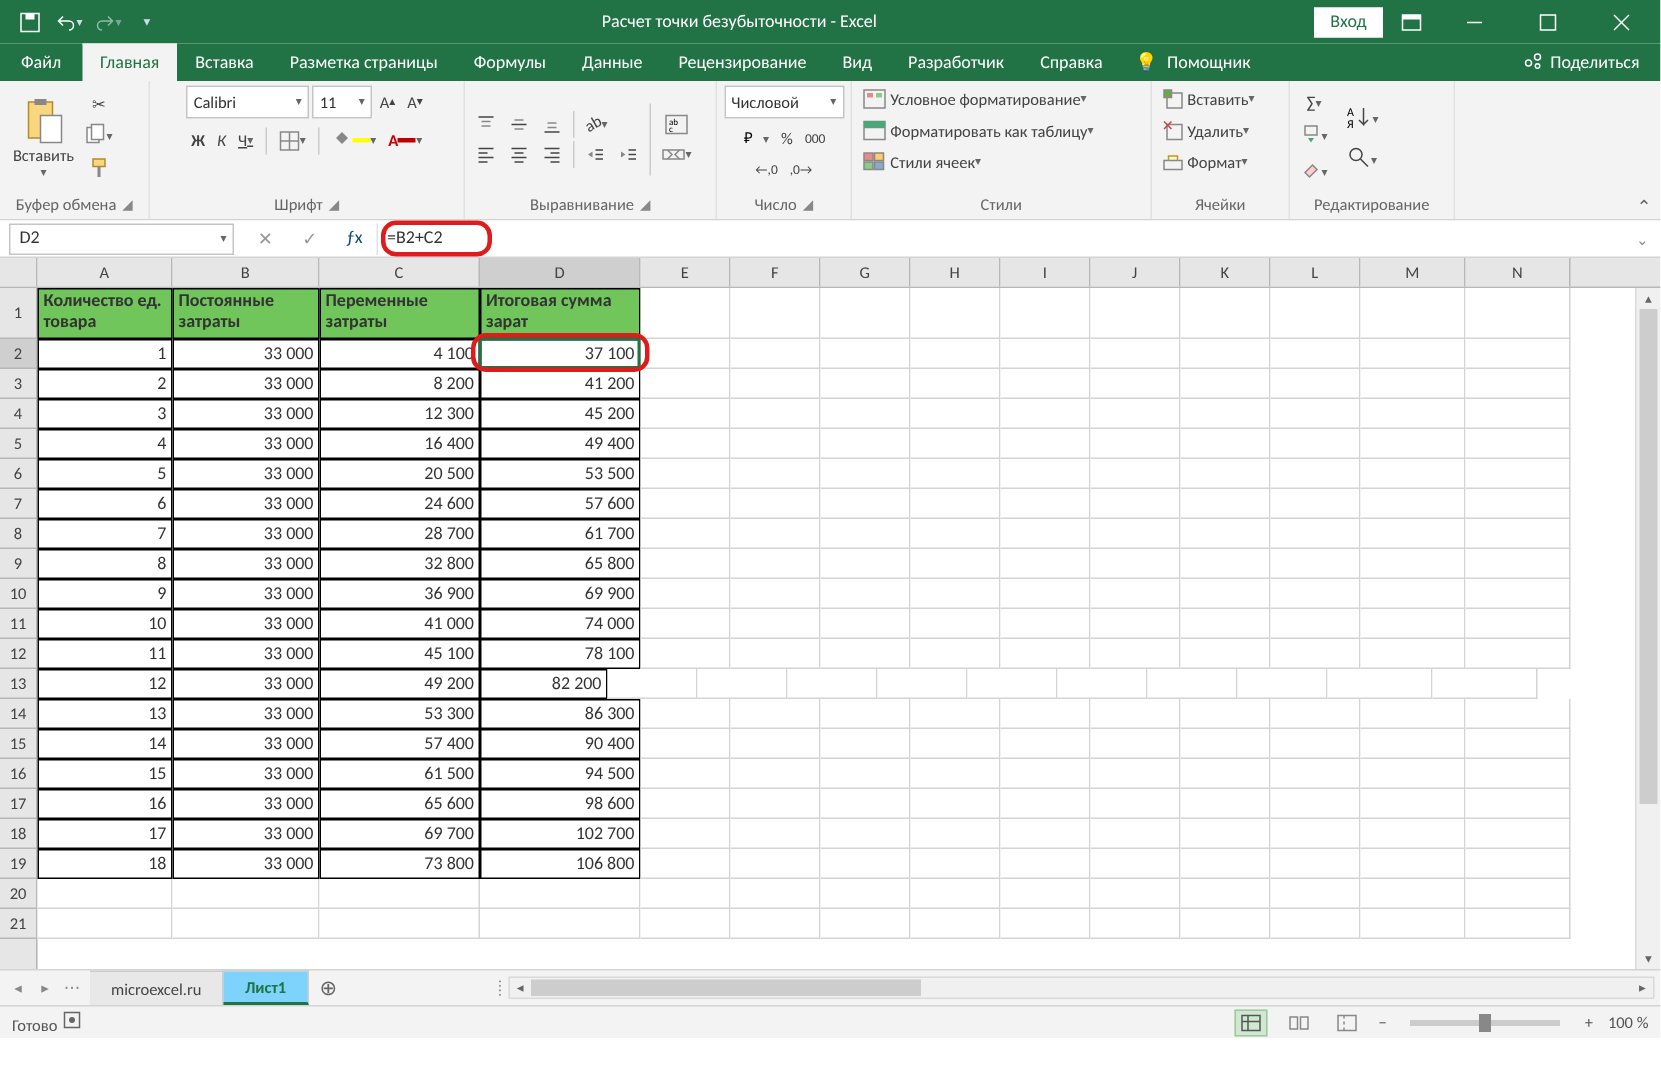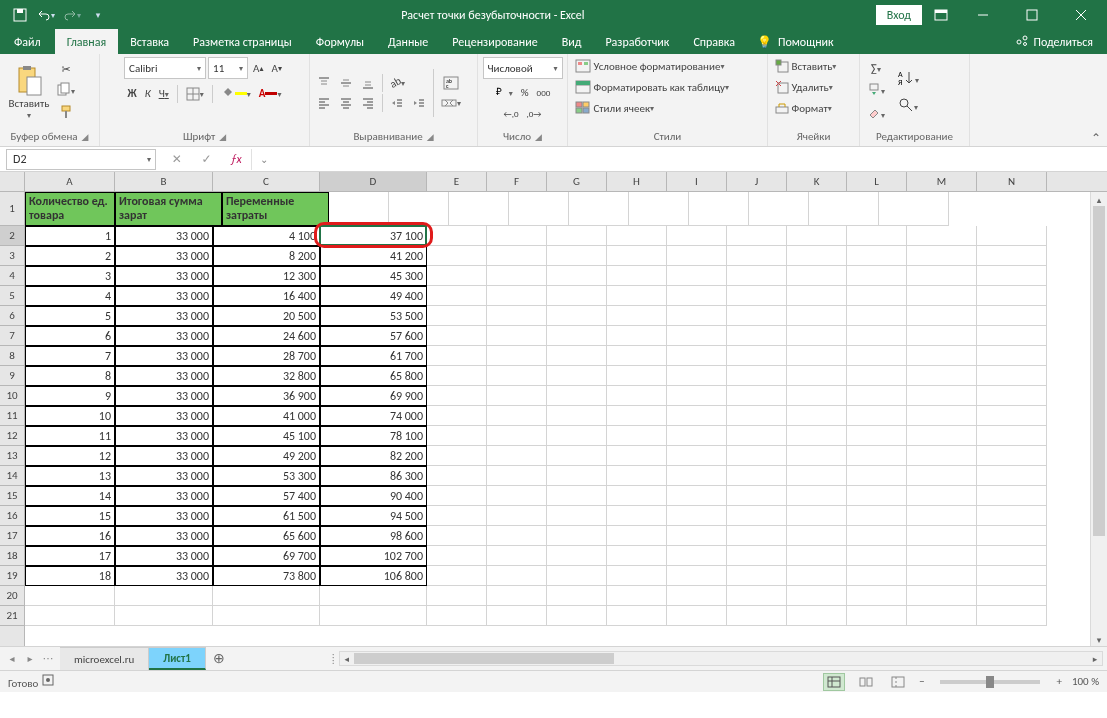--- a/index.html
+++ b/index.html
@@ -516,21 +516,25 @@
 </div>
 
 <div class="formula-bar">
   <div class="name-box">
       <span>D2</span>
       <span class="dd">▾</span>
     </div>
   <div class="fb-btns">
     <div class="fb-btn">✕</div>
     <div class="fb-btn">✓</div>
-    <div class="fb-btn" style="font-style:italic;color:#be185d;">ƒx</div>
+    <div class="fb-btn" style="color:#0c4a6e;">ƒx</div>
+  </div>
+  <div class="formula-input">
+    <span>=B2+C2</span>
+    <div class="formula-highlight"></div>
   </div>
   <div class="expand">⌄</div>
 </div>
 
 <div class="grid-wrap">
   <div class="grid-inner">
     <div class="col-headers" id="col-headers">
         <div class="select-all"></div>
         <div class="col-h" style="width: 90px;">A</div>
         <div class="col-h" style="width: 98px;">B</div>
@@ -567,22 +571,23 @@
           <div class="row-h">16</div>
           <div class="row-h">17</div>
           <div class="row-h">18</div>
           <div class="row-h">19</div>
           <div class="row-h">20</div>
           <div class="row-h">21</div>
         </div>
       <div class="cells" id="cells">
           <div class="row-cells hdr-row">
             <div class="cell header-cell" style="width: 90px;">Количество ед. товара</div>
+            <div class="cell header-cell" style="width: 98px;">Постоянные затраты</div>
+            <div class="cell header-cell" style="width: 107px;">Переменные затраты</div>
             <div class="cell header-cell" style="width: 107px;">Итоговая сумма зарат</div>
-            <div class="cell header-cell" style="width: 107px;">Переменные затраты</div>
             <div class="cell empty" style="width: 60px;"></div>
             <div class="cell empty" style="width: 60px;"></div>
             <div class="cell empty" style="width: 60px;"></div>
             <div class="cell empty" style="width: 60px;"></div>
             <div class="cell empty" style="width: 60px;"></div>
             <div class="cell empty" style="width: 60px;"></div>
             <div class="cell empty" style="width: 60px;"></div>
             <div class="cell empty" style="width: 60px;"></div>
             <div class="cell empty" style="width: 70px;"></div>
             <div class="cell empty" style="width: 70px;"></div>
@@ -616,21 +621,21 @@
             <div class="cell empty" style="width: 60px;"></div>
             <div class="cell empty" style="width: 60px;"></div>
             <div class="cell empty" style="width: 60px;"></div>
             <div class="cell empty" style="width: 70px;"></div>
             <div class="cell empty" style="width: 70px;"></div>
           </div>
           <div class="row-cells">
             <div class="cell data-cell" style="width: 90px;">3</div>
             <div class="cell data-cell" style="width: 98px;">33 000</div>
             <div class="cell data-cell" style="width: 107px;">12 300</div>
-            <div class="cell data-cell" style="width: 107px;">45 300</div>
+            <div class="cell data-cell" style="width: 107px;">45 200</div>
             <div class="cell empty" style="width: 60px;"></div>
             <div class="cell empty" style="width: 60px;"></div>
             <div class="cell empty" style="width: 60px;"></div>
             <div class="cell empty" style="width: 60px;"></div>
             <div class="cell empty" style="width: 60px;"></div>
             <div class="cell empty" style="width: 60px;"></div>
             <div class="cell empty" style="width: 60px;"></div>
             <div class="cell empty" style="width: 60px;"></div>
             <div class="cell empty" style="width: 70px;"></div>
             <div class="cell empty" style="width: 70px;"></div>
@@ -760,21 +765,21 @@
             <div class="cell empty" style="width: 60px;"></div>
             <div class="cell empty" style="width: 60px;"></div>
             <div class="cell empty" style="width: 60px;"></div>
             <div class="cell empty" style="width: 70px;"></div>
             <div class="cell empty" style="width: 70px;"></div>
           </div>
           <div class="row-cells">
             <div class="cell data-cell" style="width: 90px;">12</div>
             <div class="cell data-cell" style="width: 98px;">33 000</div>
             <div class="cell data-cell" style="width: 107px;">49 200</div>
-            <div class="cell data-cell" style="width: 107px;">82 200</div>
+            <div class="cell data-cell" style="width: 85px;">82 200</div>
             <div class="cell empty" style="width: 60px;"></div>
             <div class="cell empty" style="width: 60px;"></div>
             <div class="cell empty" style="width: 60px;"></div>
             <div class="cell empty" style="width: 60px;"></div>
             <div class="cell empty" style="width: 60px;"></div>
             <div class="cell empty" style="width: 60px;"></div>
             <div class="cell empty" style="width: 60px;"></div>
             <div class="cell empty" style="width: 60px;"></div>
             <div class="cell empty" style="width: 70px;"></div>
             <div class="cell empty" style="width: 70px;"></div>

